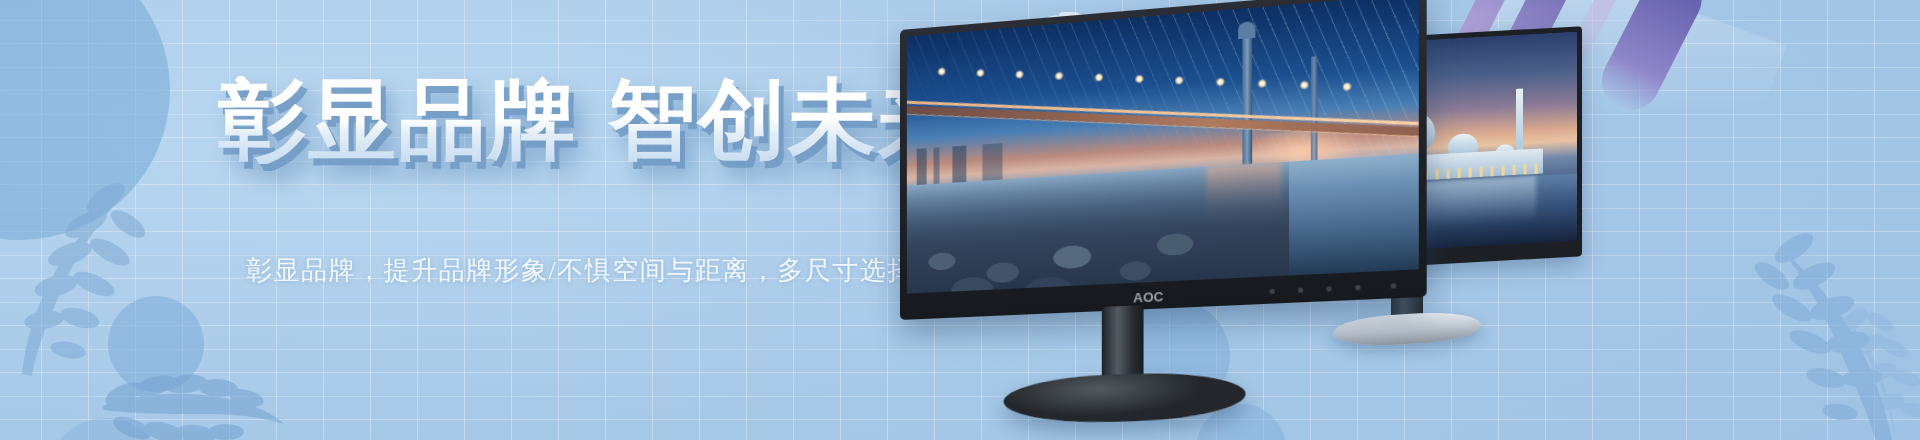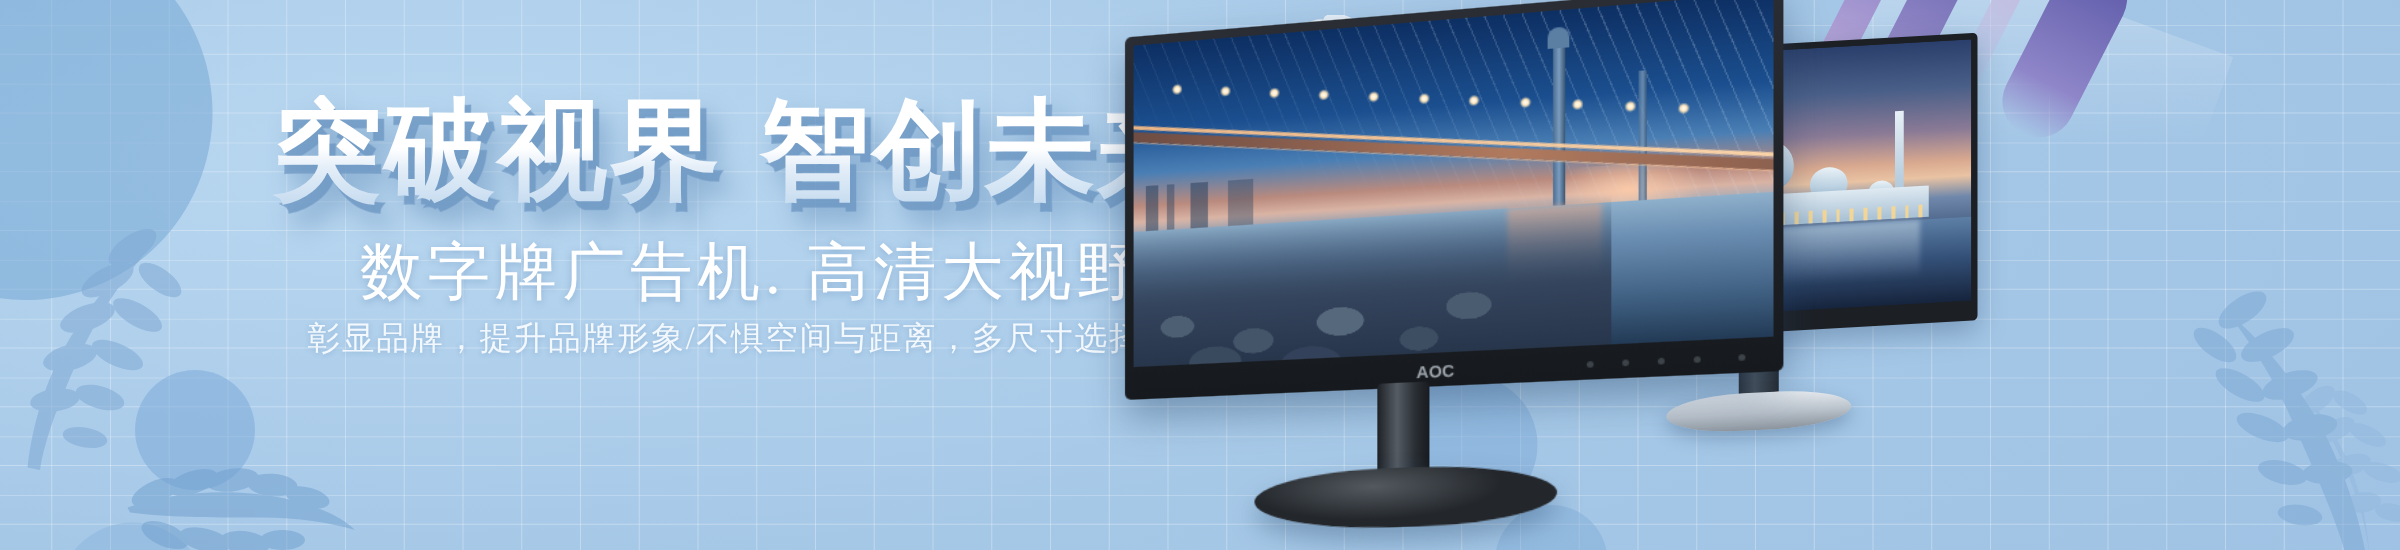--- a/index.html
+++ b/index.html
@@ -358,23 +358,22 @@
       <ellipse cx="44" cy="72" rx="17" ry="8" transform="rotate(-16 44 72)"></ellipse>
       <ellipse cx="54" cy="102" rx="15" ry="8" transform="rotate(-8 54 102)"></ellipse>
       <ellipse cx="44" cy="22" rx="15" ry="7" transform="rotate(30 44 22)"></ellipse>
       <ellipse cx="58" cy="48" rx="16" ry="7" transform="rotate(26 58 48)"></ellipse>
       <ellipse cx="70" cy="78" rx="16" ry="7" transform="rotate(18 70 78)"></ellipse>
       <ellipse cx="78" cy="110" rx="14" ry="7" transform="rotate(10 78 110)"></ellipse>
     </g>
   </svg>
 
   <div class="copy">
-    <div class="headline"><span>突破视界</span><span class="gap"></span><span>智创未来</span></div>
-
-    <div class="subtitle">数字牌广告机. 高清大视野</div>
+    <div class="headline"><span>彰显品牌</span><span class="gap"></span><span>智创未来</span></div>
+
 
     <div class="desc">彰显品牌，提升品牌形象/不惧空间与距离，多尺寸选择</div>
   </div>
 
   <div class="monitors">
 
     <div class="mon-rear">
       <div class="bezel"></div>
       <div class="screen">
         <div class="art-mosque">

